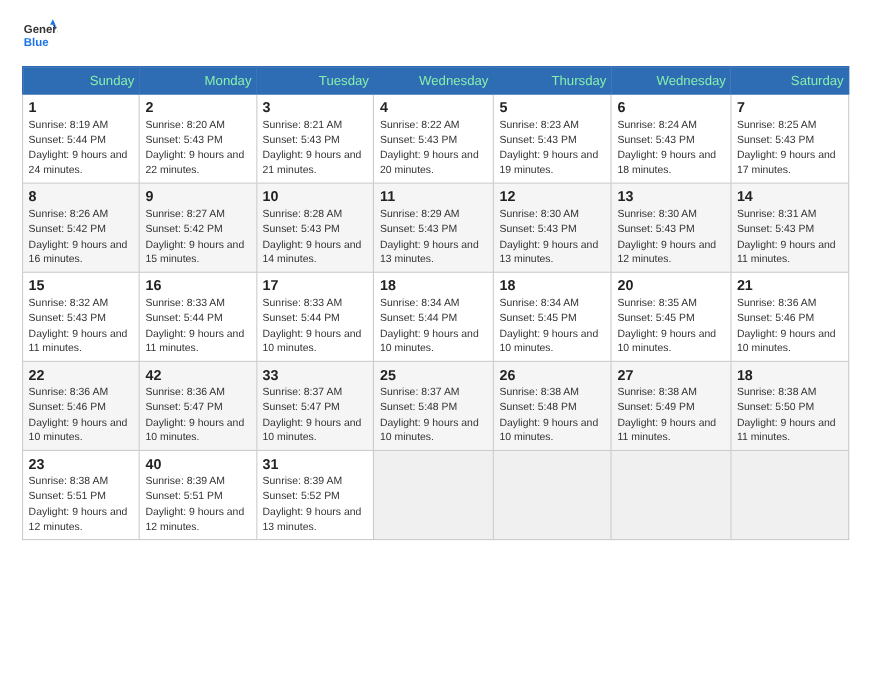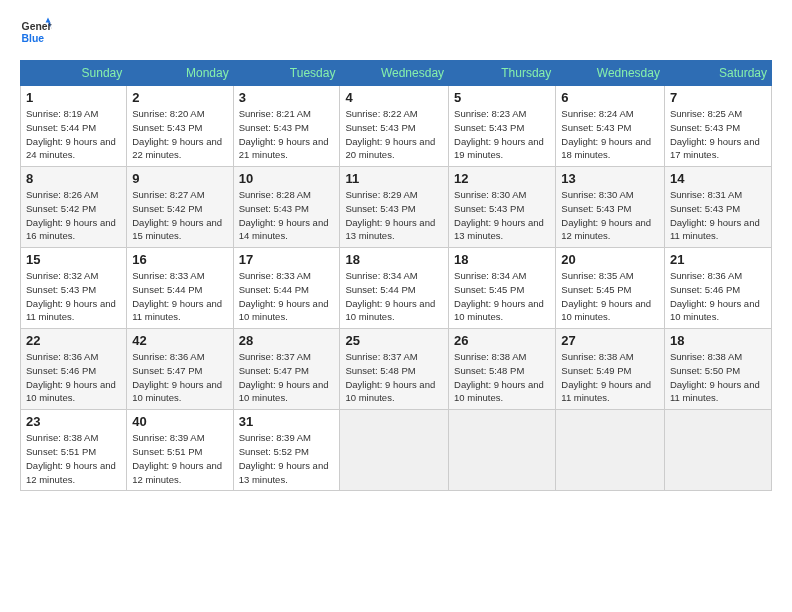--- a/index.html
+++ b/index.html
@@ -304,21 +304,21 @@
       </td>
           <td>
         <span class="day-num">42</span>
         <div class="day-detail">
           Sunrise: 8:36 AM<br>
           Sunset: 5:47 PM<br>
           Daylight: 9 hours and 10 minutes.
         </div>
       </td>
           <td>
-        <span class="day-num">28</span>
+        <span class="day-num">33</span>
         <div class="day-detail">
           Sunrise: 8:37 AM<br>
           Sunset: 5:47 PM<br>
           Daylight: 9 hours and 10 minutes.
         </div>
       </td>
           <td>
         <span class="day-num">25</span>
         <div class="day-detail">
           Sunrise: 8:37 AM<br>

